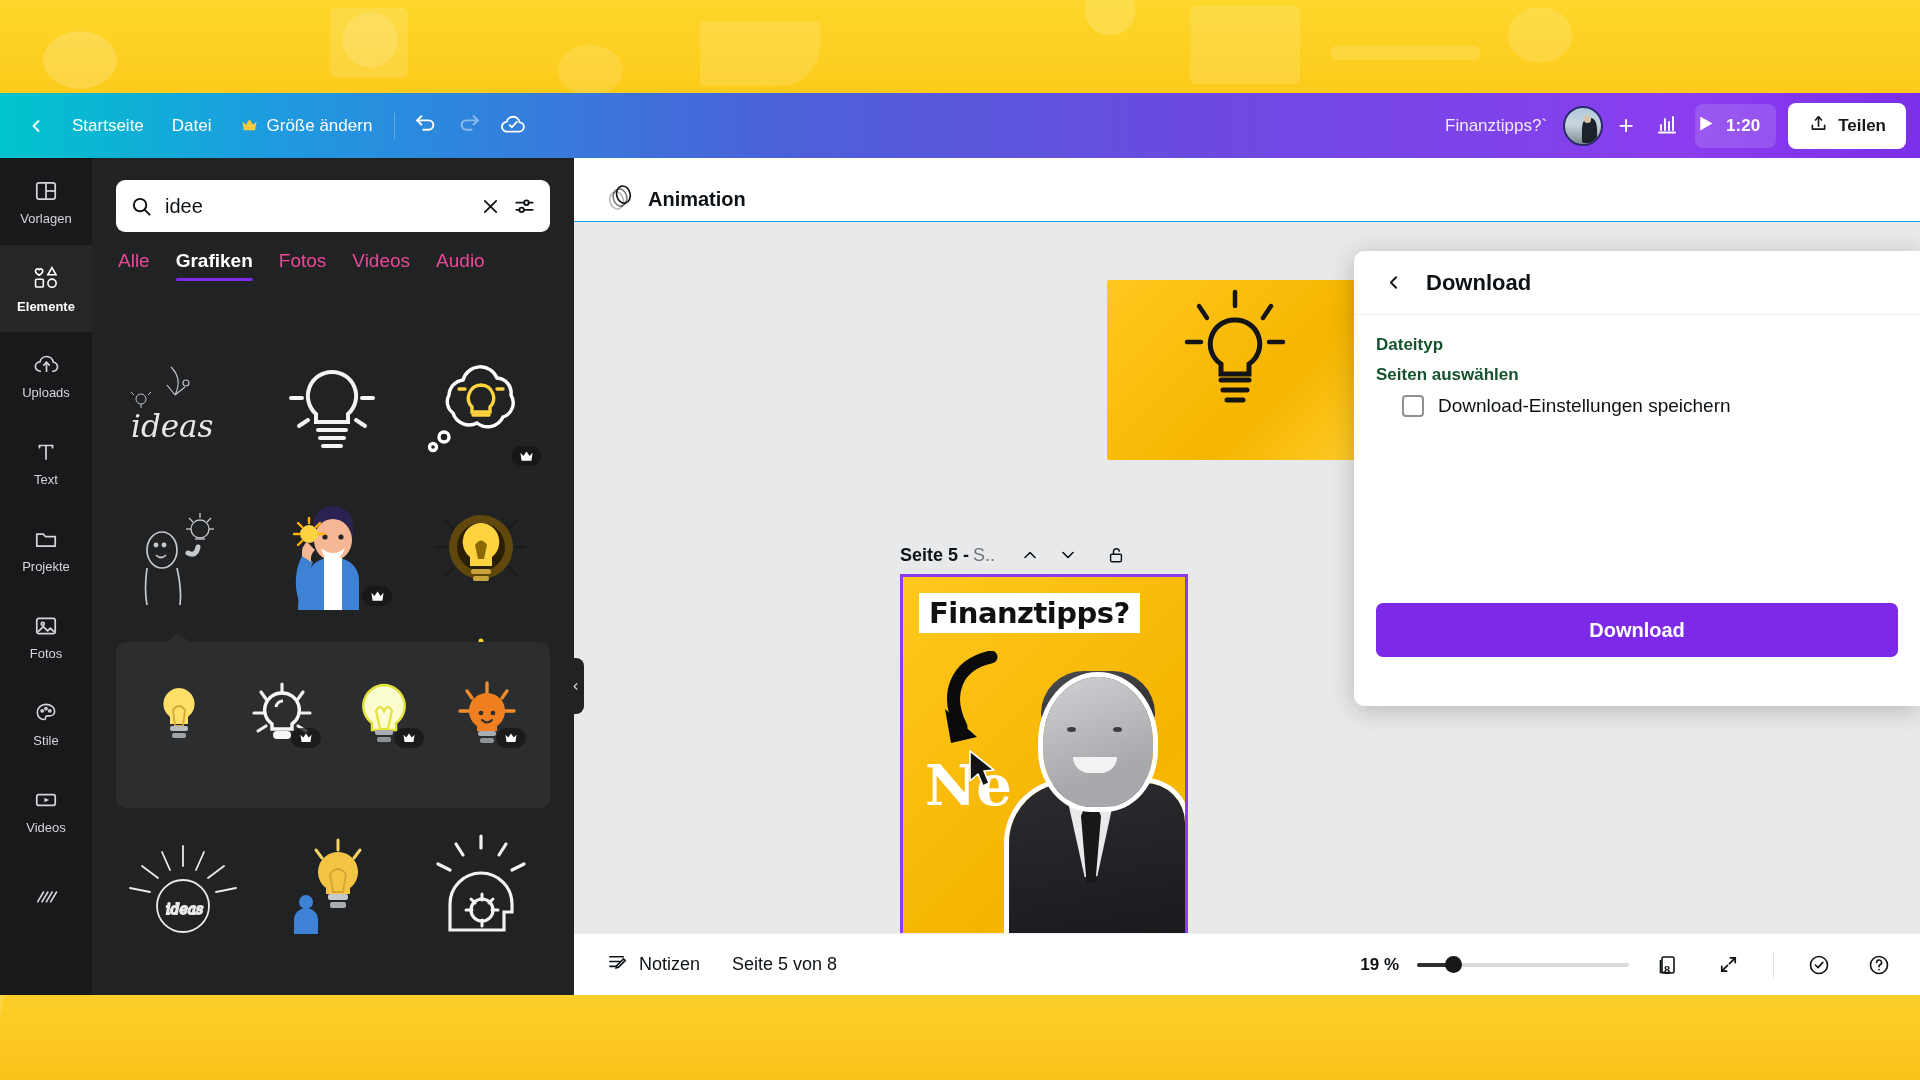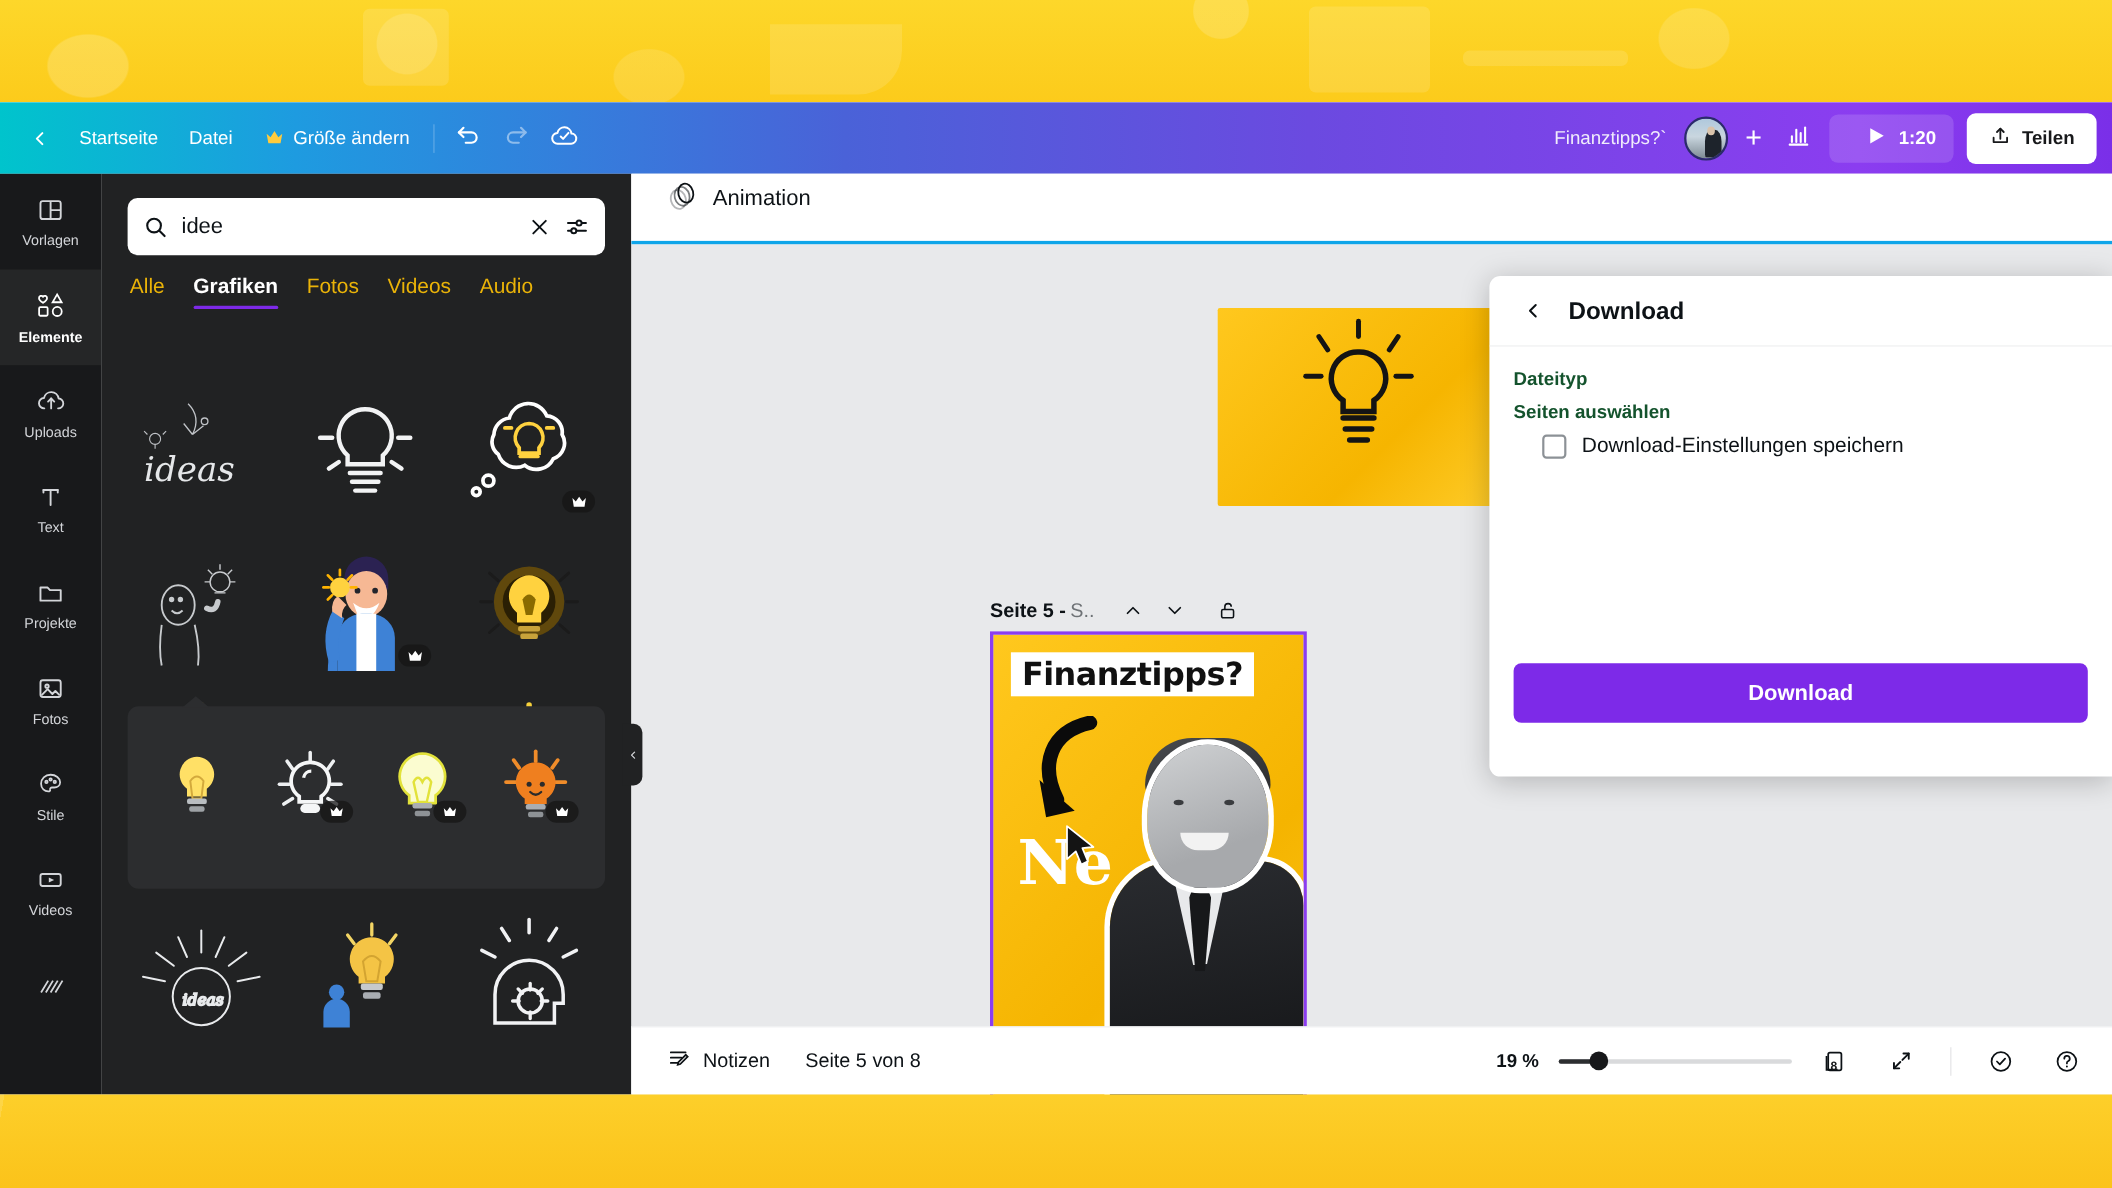--- a/index.html
+++ b/index.html
@@ -60,21 +60,21 @@
   }
   .avatar::before{
     content:""; position:absolute; left:52%; top:20%; width:20%; height:22%;
     background:#d9c3ab; border-radius:50%; z-index:2;
   }
   .plus-btn {
     width:38px; height:38px; border-radius:8px; display:flex; align-items:center;
     justify-content:center; color:#fff; font-size:26px; font-weight:300; cursor:pointer; margin-left:4px;
   }
   .play-btn {
-    display:flex; align-items:center; gap:10px; height:44px; padding:0 16px 0 32px;
+    display:flex; align-items:center; gap:10px; height:44px; padding:0 16px 0 0;
     border-radius:8px; background:rgba(255,255,255,.14); cursor:pointer;
     font-size:17px; font-weight:700; color:#fff; margin-left:6px;
   }
   .share-btn {
     display:flex; align-items:center; gap:9px; height:46px; padding:0 20px;
     border-radius:8px; background:#fff; color:#18191B; font-size:17px; font-weight:600;
     cursor:pointer; margin-left:12px;
   }
 
   
@@ -98,21 +98,21 @@
   .searchbar {
     height:52px; background:#fff; border-radius:9px; display:flex; align-items:center;
     padding:4px 14px; gap:12px;
   }
   .search-input {
     flex:1; border:none; outline:none; font-size:20px; color:#0D1216;
     font-family:"Liberation Sans", sans-serif; background:transparent;
   }
   .s-ico { cursor:pointer; display:flex; align-items:center; }
   .tabs { display:flex; gap:26px; padding:18px 24px 0 26px; }
-  .tab { font-size:19px; color:#eab308; cursor:pointer; padding-bottom:9px; position:relative; }
+  .tab { font-size:19px; color:#ec4899; cursor:pointer; padding-bottom:9px; position:relative; }
   .tab.active { color:#fff; font-weight:700; }
   .tab.active::after {
     content:""; position:absolute; left:0; right:0; bottom:0; height:3px;
     background:#7D2AE8; border-radius:2px;
   }
 
   .grid {
     position:absolute; left:0; top:186px; width:482px; height:651px;
     padding:6px 24px 0 24px; overflow:hidden;
   }
@@ -147,21 +147,21 @@
   .collapse {
     position:absolute; left:566px; top:565px; width:18px; height:56px;
     background:#212223; border-radius:0 8px 8px 0; display:flex; align-items:center;
     justify-content:center; color:#d6d8db; cursor:pointer; z-index:6;
   }
 
   
   .canvaswrap { position:absolute; left:574px; top:65px; width:1346px; height:837px; background:#E8E9EB; }
   .animbar {
     position:absolute; left:0; top:0; width:1346px; height:64px; background:#fff;
-    display:flex; align-items:flex-start; padding:0 22px; border-bottom:3px solid #0ea5e9;
+    display:flex; align-items:flex-end; padding:0 22px; border-bottom:1px solid #0ea5e9;font-weight:bold;
   }
   .anim-btn { display:flex; align-items:center; gap:13px; height:44px; padding:0 12px;
     border-radius:8px; cursor:pointer; font-size:20px; color:#0D1216; }
 
   .page-above {
     position:absolute; left:533px; top:122px; width:283px; height:180px;
     background:linear-gradient(135deg,#FFC81E 0%,#F6B500 60%,#FFCF30 100%);
     border-radius:2px; overflow:hidden;
   }
   .pagehdr {

